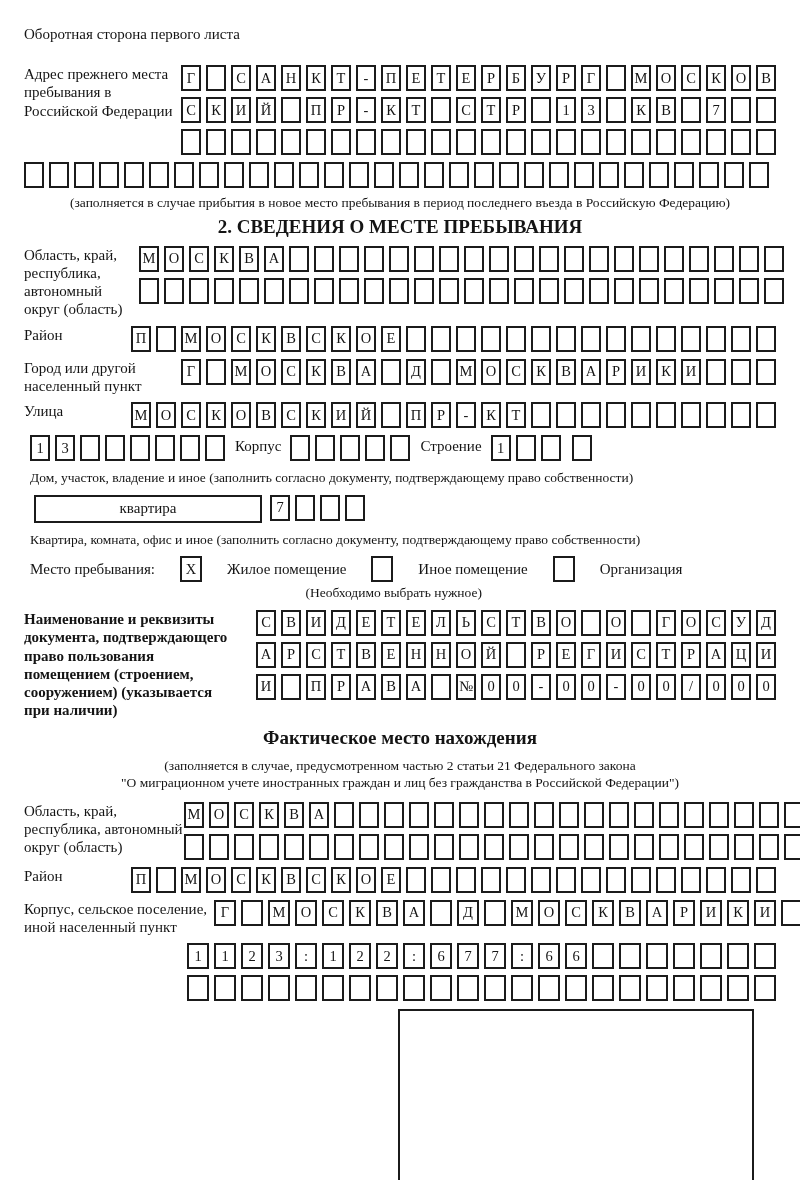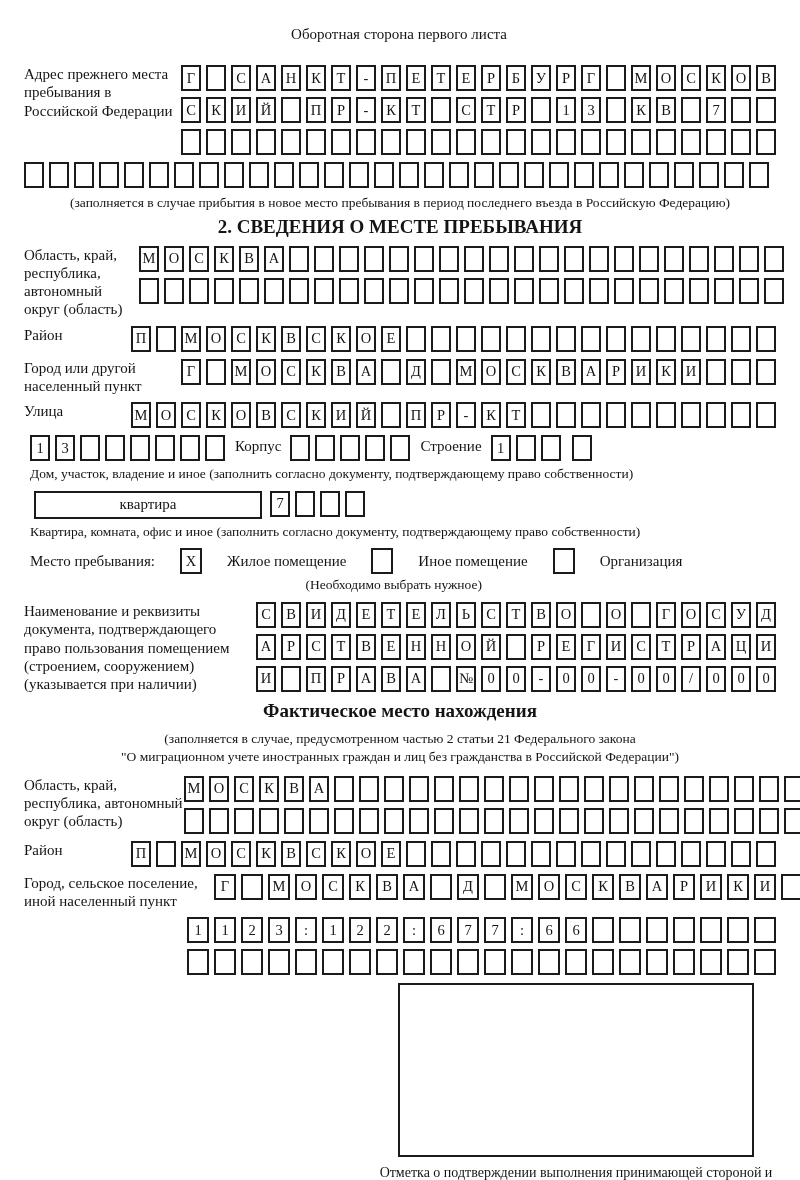--- a/index.html
+++ b/index.html
@@ -1,50 +1,50 @@
 <!DOCTYPE html>
 <html><head>
 <meta charset="utf-8">
 <style>
   html,body{margin:0;padding:0;background:#fff;}
   body{width:800px;height:1180px;overflow:hidden;color:#141414;
        font-family:"Liberation Serif", serif;}
   .page{box-sizing:border-box;width:800px;height:1180px;padding:14px 24px 0 24px;}
-  .hdr{text-align:center;font-size:15px;margin:12px 2px 22px 0;}
+  .hdr{text-align:left;font-size:15px;margin:12px 2px 22px 0;}
   .label{font-size:15px;line-height:1.22;}
   .note{font-size:13.5px;line-height:1.3;}
   .center{text-align:center;}
   .title{font-weight:bold;font-size:19px;text-align:center;margin:4px 0 8px 0;}
   .cells{display:flex;gap:5px;}
   .c{box-sizing:border-box;flex:0 0 auto;width:20px;height:26px;border:2px solid #1b1b1b;
      display:flex;align-items:center;justify-content:center;font-size:14.5px;background:#fff;}
   .wide .c{width:22px;}
   .rowgap{margin-bottom:6px;}
   .form-row{display:flex;align-items:flex-start;margin-bottom:7px;}
   .form-row .boxes{margin-left:auto;}
   .stack{display:flex;flex-direction:column;gap:6px;}
   .w150{width:150px;flex:0 0 150px;}
   .w115{width:115px;flex:0 0 115px;}
   .w125{width:125px;flex:0 0 125px;}
   .w160{width:160px;flex:0 0 160px;}
   .w190{width:190px;flex:0 0 190px;}
   .w170l{width:170px;flex:0 0 170px;}
-  .w215{width:215px;flex:0 0 215px;}
+  .w215{width:215px;flex:0 0 215px;font-weight:bold;}
   .inline-lab{font-size:15px;margin:3px 9px 0 10px;white-space:nowrap;}
   .widebox{box-sizing:border-box;border:2px solid #1b1b1b;height:28px;display:flex;
            align-items:center;justify-content:center;font-size:15px;}
   .housebox{width:170px;margin-right:14px;}
   .aptbox{width:228px;margin-right:8px;}
   .houseline{display:flex;align-items:flex-start;margin:2px 0 4px 6px;}
   .aptline{display:flex;align-items:flex-start;margin:2px 0 4px 10px;}
   .gapcell{margin-left:11px;}
   .stayline{display:flex;align-items:center;gap:25px;margin:6px 0 2px 6px;font-size:15px;}
   .stayline .c{width:22px;}
   .choose-note{width:330px;margin-left:128px;text-align:right;margin-bottom:8px;}
-  .smallnote{margin:0 0 8px 6px;}
+  .smallnote{margin:8px 0 8px 6px;}
   .stamp-wrap{margin-top:8px;}
   .stamp-box{box-sizing:border-box;width:356px;height:174px;border:2px solid #1b1b1b;
              margin:0 22px 6px auto;}
   .stamp-cap{width:400px;margin-left:auto;margin-right:0;text-align:center;
              font-size:14px;line-height:1.4;}
   .factnotes{margin:2px 0 10px 0;}
 </style>
 </head>
 <body>
 
@@ -547,21 +547,21 @@
         <span class="c"></span>
         <span class="c"></span>
         <span class="c"></span>
         <span class="c"></span>
         <span class="c"></span>
         <span class="c"></span>
       </div>
   </div>
 
   <div class="form-row">
-    <div class="label w190">Город, сельское поселение, иной населенный пункт</div>
+    <div class="label w190">Корпус, сельское поселение, иной населенный пункт</div>
     <div class="boxes cells wide">
         <span class="c">Г</span>
         <span class="c"></span>
         <span class="c">М</span>
         <span class="c">О</span>
         <span class="c">С</span>
         <span class="c">К</span>
         <span class="c">В</span>
         <span class="c">А</span>
         <span class="c"></span>

